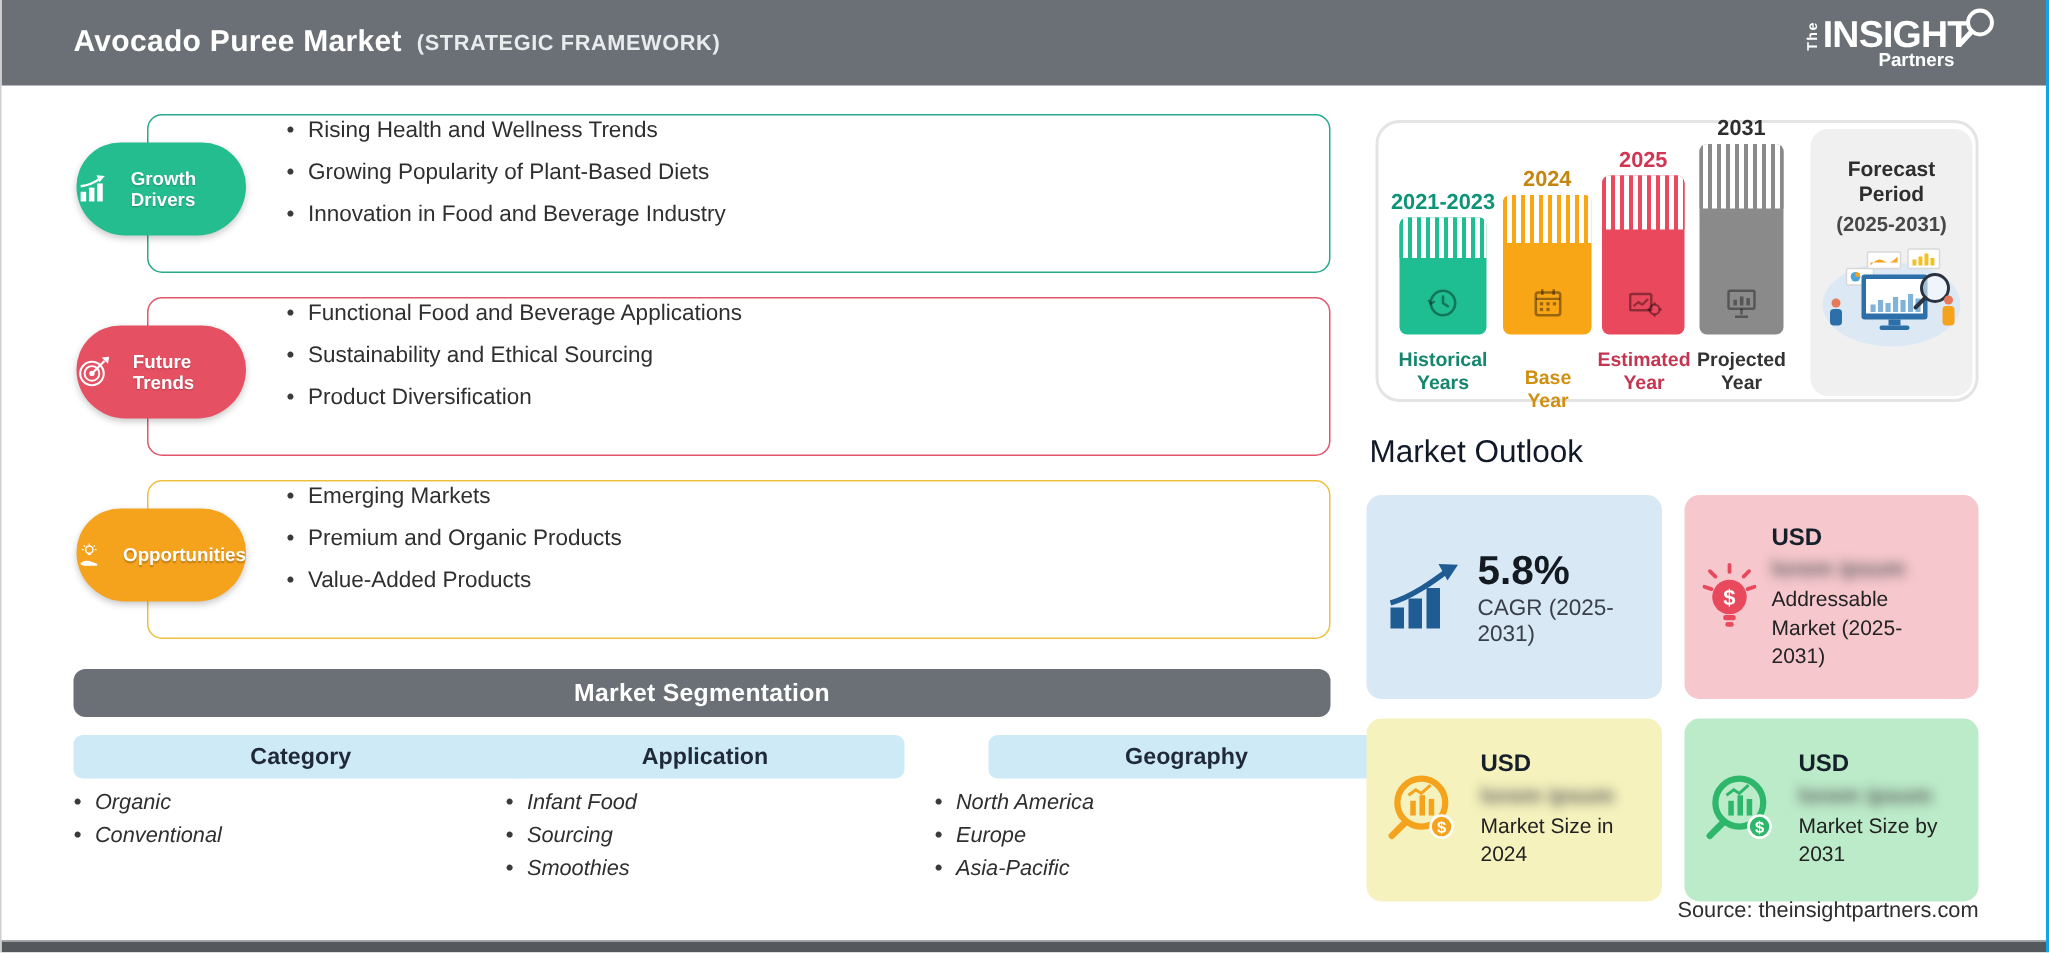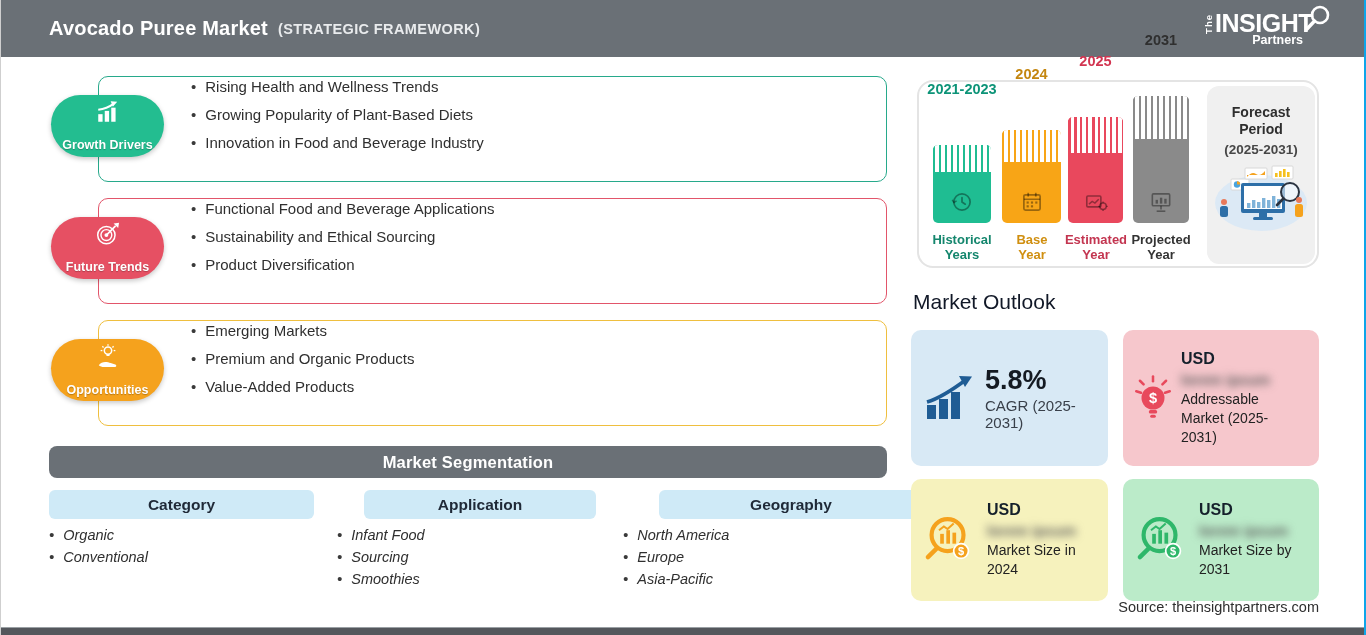--- a/index.html
+++ b/index.html
@@ -23,42 +23,42 @@
   .logo-partners{ color:#fff; font-size:12.5px; font-weight:bold; margin-top:-2px; margin-right:10px; }
   .logo-mag{ position:absolute; right:-6px; top:-7px; }
 
   
   .fbox{ position:absolute; left:97px; width:789px; height:106px; background:#fff;
          border-radius:10px; border:1.5px solid; display:flex; align-items:flex-start; }
   .fbox ul{ list-style:none; padding-left:92px; display:flex; flex-direction:column; gap:9px; }
   .fbox li{ font-size:15px; color:#2f2f2f; line-height:19px; }
   .fbox li::before, .seg-col li::before{ content:"•"; color:#3a3a3a; margin-right:9px; font-size:15px; }
   .badge{ position:absolute; left:50px; width:113px; height:62px; border-radius:34px 34px 38px 38px;
-          display:flex; flex-direction:column; align-items:center; justify-content:center; gap:14px;
+          display:flex; align-items:center; justify-content:center; gap:14px;
           box-shadow:0 2px 5px rgba(0,0,0,.22); z-index:3; }
   .badge-label{ color:#fff; font-size:12.5px; font-weight:bold; text-shadow:0 1px 1px rgba(0,0,0,.25); }
 
   
   .seg-bar{ position:absolute; left:48px; top:446px; width:838px; height:32px; background:#6a7076;
             border-radius:8px; color:#fff; font-size:16.5px; font-weight:bold; display:flex;
             align-items:center; justify-content:center; letter-spacing:.2px; }
   .seg-head{ position:absolute; top:490px; height:29px; background:#cfeaf7; border-radius:6px;
              display:flex; align-items:center; justify-content:center; font-size:15.5px;
              font-weight:bold; color:#1f2937; }
   .seg-col{ position:absolute; top:524px; list-style:none;font-style:italic; }
   .seg-col li{ font-size:14.5px; color:#2f2f2f; line-height:21px; }
 
   
   .tl-card{ position:absolute; left:916px; top:80px; width:402px; height:188px; background:#fff;
             border:2px solid #e4e4e4; border-radius:16px; }
   .forecast{ position:absolute; left:288px; top:4px; width:108px; height:178px; background:#f0f0f0;
              border-radius:12px; text-align:center; padding-top:18px; }
   .forecast-title{ font-size:14px; font-weight:bold; color:#2e2e2e; line-height:17px; width:80px; margin:0 auto; }
   .forecast-range{ font-size:13.5px; font-weight:600; color:#474747; margin-top:4px; }
-  .bar-group{ position:absolute; display:flex; flex-direction:column; align-items:center;gap:46px; }
+  .bar-group{ position:absolute; display:flex; flex-direction:column; align-items:center; }
   .bar-year{ font-size:14.5px; font-weight:bold; margin-bottom:2px; white-space:nowrap; }
   .bar{ position:relative; width:100%; background:var(--bc); border-radius:5px;
         display:flex; align-items:flex-end; justify-content:center; padding-bottom:8px; }
   .bar::before{ content:""; position:absolute; top:0; left:0; right:0; height:34%;
         border-radius:5px 5px 0 0;
         background:repeating-linear-gradient(90deg, var(--bc) 0 2.5px, #ffffff 2.5px 6px); }
   .bar-cap{ position:absolute; font-size:13px; font-weight:bold; text-align:center; line-height:15px; top:150px; }
 
   
   .outlook-title{ position:absolute; left:912px; top:290px; font-size:21px; font-weight:normal; color:#111827; }
@@ -150,22 +150,22 @@
       <line x1="17.2" y1="3" x2="16.1" y2="4.1" stroke="#fff" stroke-width="1.2"></line>
       <line x1="5.2" y1="7" x2="6.8" y2="7" stroke="#fff" stroke-width="1.2"></line>
       <line x1="17.2" y1="7" x2="18.8" y2="7" stroke="#fff" stroke-width="1.2"></line>
       <path d="M3.5 20.5 c2.5 -4 7.5 -3.4 11 -2 l4.2 1.4 c1.6 .6 1.1 2.3 -.6 2.3 h-9.6 c-2.2 0 -3.9 -.6 -5 -1.7 z" fill="#fff"></path>
     </svg>
     <span class="badge-label">Opportunities</span>
   </div>
 
   <div class="seg-bar">Market Segmentation</div>
 
-  <div class="seg-head" style="left:48px; width:265px;">Category</div>
-  <div class="seg-head" style="left:336px; width:232px;margin-left:27px;">Application</div>
+  <div class="seg-head" style="left:48px; width:303px;">Category</div>
+  <div class="seg-head" style="left:336px; width:266px;">Application</div>
   <div class="seg-head" style="left:658px; width:264px;">Geography</div>
 
   <ul class="seg-col" style="left:48px;">
     <li>Organic</li>
     <li>Conventional</li>
   </ul>
   <ul class="seg-col" style="left:336px;">
     <li>Infant Food</li>
     <li>Sourcing</li>
     <li>Smoothies</li>
@@ -228,21 +228,21 @@
           <rect x="7" y="10" width="2.2" height="3.5" fill="rgba(0,0,0,.38)"></rect>
           <rect x="11" y="8" width="2.2" height="5.5" fill="rgba(0,0,0,.38)"></rect>
           <rect x="15" y="9" width="2.2" height="4.5" fill="rgba(0,0,0,.38)"></rect>
           <line x1="12" y1="15.5" x2="12" y2="19" stroke="rgba(0,0,0,.38)" stroke-width="1.5"></line>
           <line x1="8" y1="20.5" x2="16" y2="20.5" stroke="rgba(0,0,0,.38)" stroke-width="1.5"></line>
         </svg>
       </div>
     </div>
 
     <span class="bar-cap" style="left:2px; width:82px; color:#14866d;">Historical Years</span>
-    <span class="bar-cap" style="left:84px; width:58px; color:#d08f10;">Base Year</span>
+    <span class="bar-cap" style="left:84px; width:58px; color:#d08f10;margin-top:12px;">Base Year</span>
     <span class="bar-cap" style="left:142px; width:70px; color:#c33550;">Estimated Year</span>
     <span class="bar-cap" style="left:208px; width:68px; color:#333333;">Projected Year</span>
 
     <div class="forecast">
       <div class="forecast-title">Forecast Period</div>
       <div class="forecast-range">(2025-2031)</div>
       <svg width="100" height="74" viewBox="0 0 100 74" style="margin-top:4px;">
         <ellipse cx="50" cy="42" rx="46" ry="28" fill="#dce9f5"></ellipse>
         <rect x="20" y="18" width="18" height="11" rx="1" fill="#ffffff" stroke="#d8d8d8"></rect>
         <circle cx="26" cy="23.5" r="3.2" fill="#4aa3dd"></circle>

